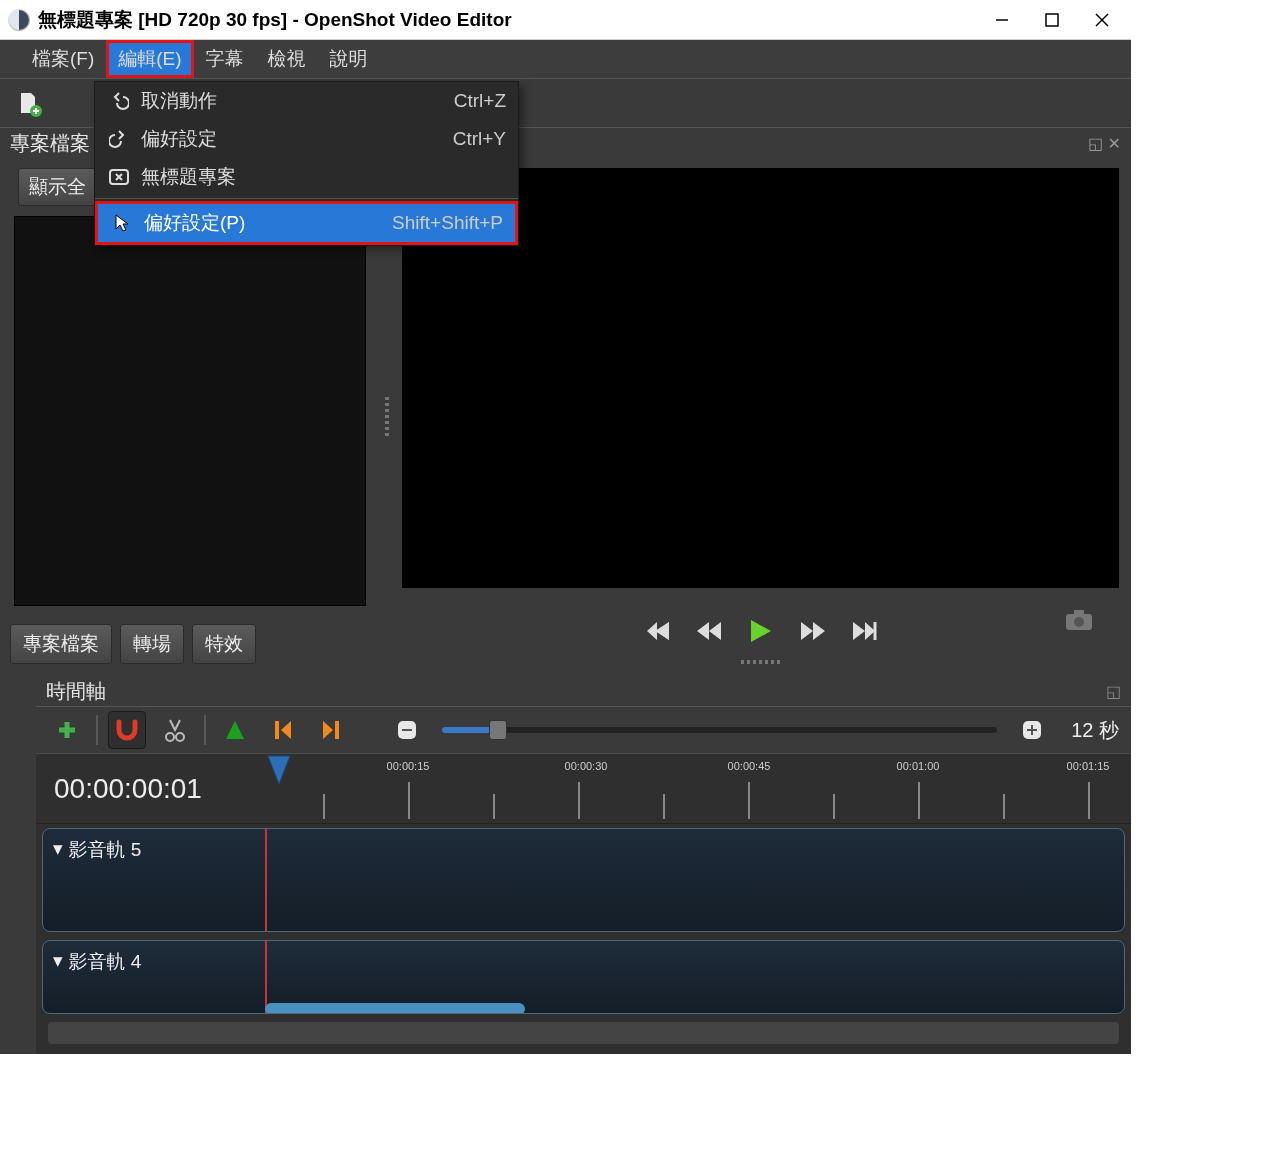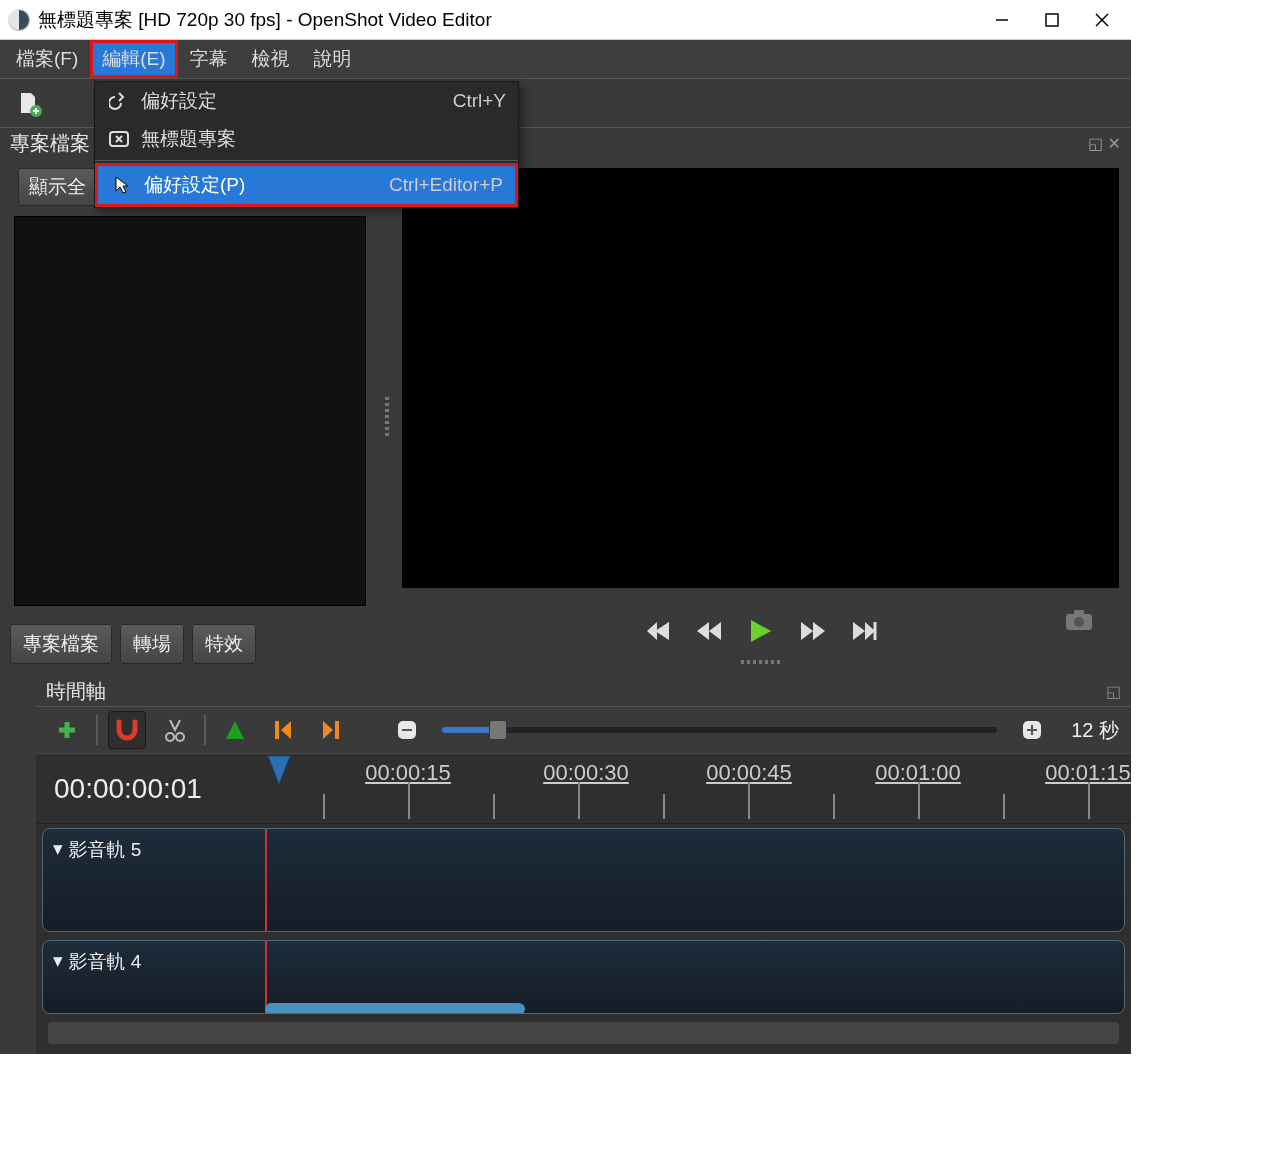--- a/index.html
+++ b/index.html
@@ -1,24 +1,24 @@
 <!DOCTYPE html>
 <html><head>
 <meta charset="utf-8">
 <style>
   * { box-sizing: border-box; margin: 0; padding: 0; user-select: none; }
   html, body { width: 1272px; height: 1176px; background: #fff; font-family: "Microsoft JhengHei", "Segoe UI", sans-serif; overflow: hidden; }
   .window { width: 1131px; height: 1054px; background: #3a3a3a; display: flex; flex-direction: column; }
-  .titlebar { height: 40px; background: #fff; display: flex; align-items: center; padding: 0 4px; border-bottom: 1px solid #ccc; }
+  .titlebar { height: 40px; background: #fff; display: flex; align-items: center; padding: 0 4px; border-bottom: 1px solid #ccc; font-weight: bold; }
   .title-icon { width: 22px; height: 22px; margin: 0 8px 0 4px; border-radius: 50%; background: radial-gradient(circle at 30% 30%, #fff, #999);}
   .title-icon svg{display:block;}
   .title-text { flex: 1; font-size: 19px; color: #000; }
   .win-btn { width: 50px; height: 40px; display: flex; align-items: center; justify-content: center; color: #000; }
   .win-btn svg { stroke: #000; fill: none; }
-  .menubar { height: 38px; background: #3d3d3d; display: flex; align-items: center; padding: 0 4px; position: relative; }
+  .menubar { height: 38px; background: #3d3d3d; display: flex; align-items: center; padding: 0 20px; position: relative; }
   .menu-item { padding: 6px 12px; color: #ddd; font-size: 19px; }
   .menu-item.highlight { background: #2878d8; border: 3px solid #e11515; padding: 3px 9px; }
   .toolbar-top { height: 50px; background: #3a3a3a; border-top: 1px solid #555; border-bottom: 1px solid #555; display: flex; align-items: center; padding: 0 10px; }
   .tb-icon { width: 38px; height: 38px; display:flex; align-items:center; justify-content:center; }
   .edit-dropdown { position: absolute; left: 94px; top: 81px; width: 425px; background: #2a2a2a; border: 1px solid #1a1a1a; z-index: 100; box-shadow: 4px 4px 8px rgba(0,0,0,.4);}
   .dd-row { height: 38px; display: flex; align-items: center; padding: 0 12px; color: #ddd; font-size: 19px; }
   .dd-row .dd-ico { width: 24px; margin-right: 10px; display:flex; align-items:center; justify-content:center;}
   .dd-row .dd-label { flex: 1; }
   .dd-row .dd-accel { color: #ccc; }
   .dd-sep { height: 1px; background: #555; margin: 2px 0; }
@@ -50,21 +50,21 @@
   .tl-vsep{ width:2px; height:30px; background:#5a5a5a;}
   .zoom-track { flex:1; height:6px; background:#222; border-radius:3px; position:relative; margin:0 6px;}
   .zoom-fill{ position:absolute; left:0; top:0; bottom:0; width:10%; background:#3d78c8; border-radius:3px;}
   .zoom-thumb{ position:absolute; left:10%; top:-7px; width:18px; height:20px; background:#777; border:1px solid #333; border-radius:3px; transform:translateX(-50%);}
   .tl-dur { color:#eee; font-size:20px; margin-left:10px;}
   .ruler-row { display:flex; height:70px; background:#2f2f2f; border-bottom:1px solid #222;}
   .timecounter { width:222px; display:flex; align-items:center; color:#eee; font-size:28px; padding-left:18px;}
   .ruler { flex:1; position:relative; overflow:hidden;}
   .tick { position:absolute; top:28px; bottom:4px; width:2px; background:#888;}
   .tick.minor{ top:40px;}
-  .tick-label { position:absolute; top:6px; color:#ccc; font-size:22px; transform:translateX(-50%);text-decoration:underline;}
+  .tick-label { position:absolute; top:6px; color:#ccc; font-size:11px; transform:translateX(-50%);}
   .playhead { position:absolute; left:8px; top:0;}
   .playhead svg{display:block;}
   .tracks { background:#2f2f2f; padding:4px 6px 10px 6px;}
   .track { height:104px; margin-bottom:8px; display:flex; background:linear-gradient(#1e2b3a,#141e27); border:1px solid #4b6a7a; border-radius:8px; overflow:hidden; position:relative;}
   .track-header { width:214px; padding:8px 10px; color:#eee; font-size:19px; display:flex; align-items:flex-start; gap:6px;}
   .track-body { flex:1; position:relative;}
   .track-body .phline { position:absolute; left:8px; top:-2px; bottom:-2px; width:2px; background:#cc3333;}
   .clip { position:absolute; left:8px; bottom:-2px; height:12px; width:260px; background:#4a90c0; border-radius:6px;}
   .hscroll { height:22px; background:#2b2b2b; margin:2px 6px 0 6px; border-radius:4px; position:relative;}
   .hscroll-thumb{ position:absolute; left:0; top:0; bottom:0; width:100%; background:#444; border-radius:4px;}
@@ -117,20 +117,30 @@
           <circle cx="21" cy="22" r="6" fill="#46b04a"></circle>
           <path d="M21 19v6M18 22h6" stroke="#fff" stroke-width="2"></path>
         </svg>
     </div>
   </div>
 
   <div class="edit-dropdown">
     <div class="dd-row">
       <span class="dd-ico">
           <svg width="20" height="20" viewBox="0 0 20 20">
+            <path d="M14 6a6 6 0 1 1-6 6" fill="none" stroke="#ddd" stroke-width="2"></path>
+            <path d="M10 2l-4 4 4 4" fill="none" stroke="#ddd" stroke-width="2"></path>
+          </svg>
+        </span>
+      <span class="dd-label">取消動作</span>
+      <span class="dd-accel">Ctrl+Z</span>
+    </div>
+    <div class="dd-row">
+      <span class="dd-ico">
+          <svg width="20" height="20" viewBox="0 0 20 20">
             <path d="M6 6a6 6 0 1 0 6 6" fill="none" stroke="#ddd" stroke-width="2"></path>
             <path d="M10 2l4 4-4 4" fill="none" stroke="#ddd" stroke-width="2"></path>
           </svg>
         </span>
       <span class="dd-label">偏好設定</span>
       <span class="dd-accel">Ctrl+Y</span>
     </div>
     <div class="dd-row">
       <span class="dd-ico">
           <svg width="20" height="16" viewBox="0 0 20 16">
@@ -142,21 +152,21 @@
       <span class="dd-accel"></span>
     </div>
     <div class="dd-sep"></div>
     <div class="dd-row selected">
       <span class="dd-ico">
           <svg width="20" height="20" viewBox="0 0 20 20">
             <path d="M4 2l0 14 4-4 3 6 3-1-3-6 5 0z" fill="#fff" stroke="#000"></path>
           </svg>
         </span>
       <span class="dd-label">偏好設定(P)</span>
-      <span class="dd-accel">Ctrl+Editor+P</span>
+      <span class="dd-accel">Shift+Shift+P</span>
     </div>
   </div>
 
   <div class="panel-hdr-row">
     <div class="panel-header">專案檔案</div>
     <div class="dock-icons">◱ ✕</div>
   </div>
   <div class="mid">
     <div class="left-panel">
       <div class="filter-row">

